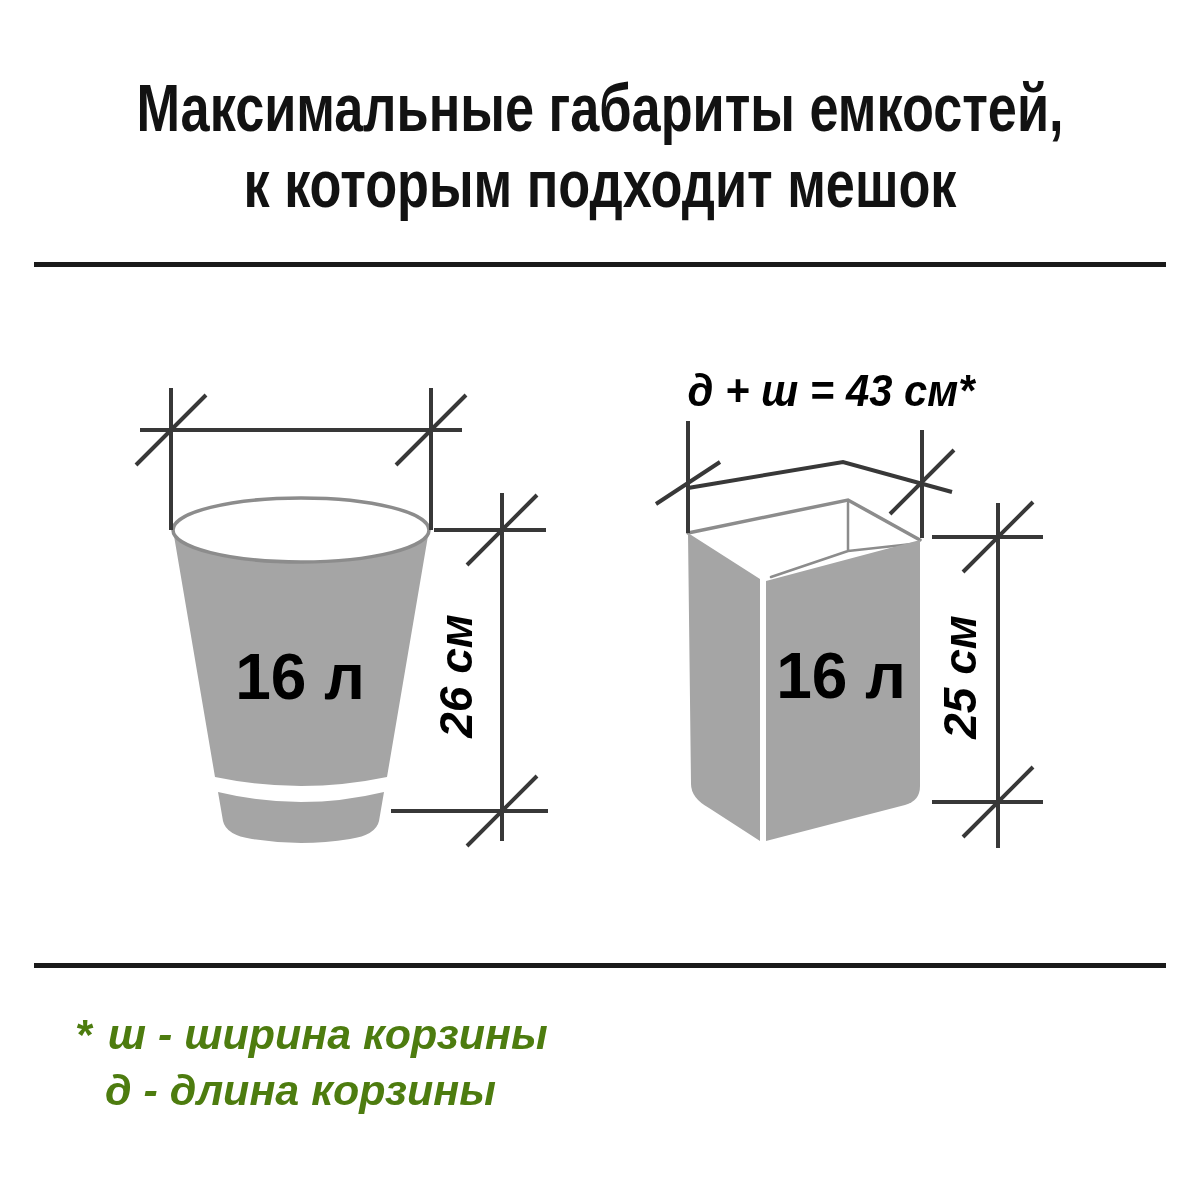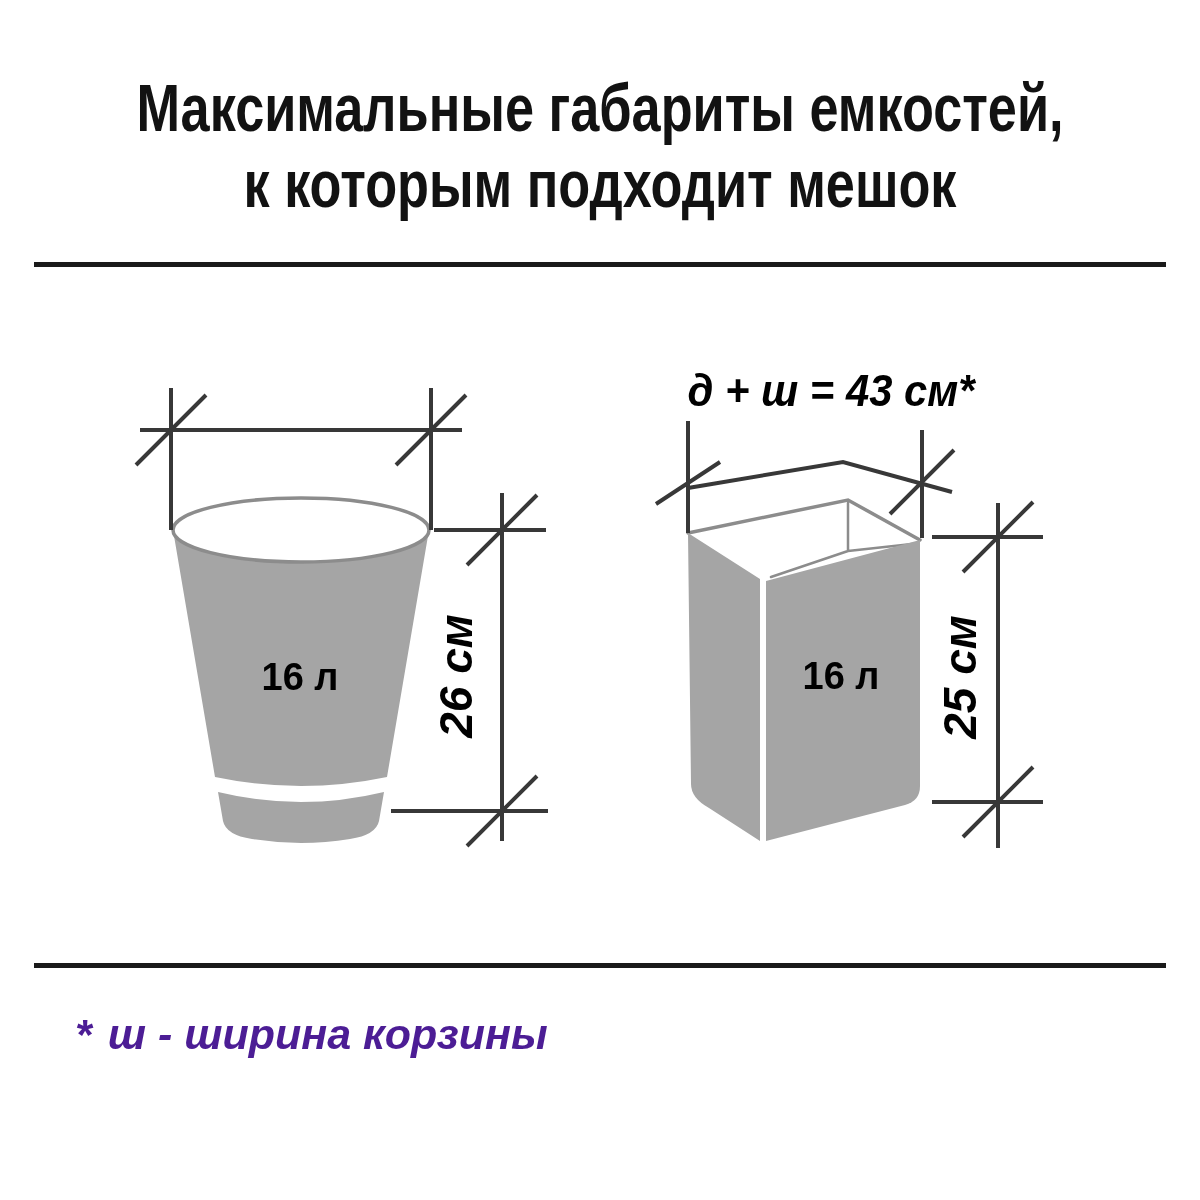--- a/index.html
+++ b/index.html
@@ -19,28 +19,28 @@
     font-weight:bold;font-size:67px;line-height:76px;letter-spacing:0px;
     transform:scaleX(0.78);transform-origin:50% 50%;
     color:var(--text);white-space:nowrap;
   }
   .rule{position:absolute;left:34px;width:1132px;height:5px;background:var(--rule_dark);}
   .rule-top{top:262px;}
   .rule-bottom{top:963px;}
   svg.diagram{position:absolute;left:0;top:0;width:1200px;height:1200px;}
   .lbl{position:absolute;font-weight:bold;color:#000;white-space:nowrap;}
   .dim{font-style:italic;font-size:46px;}
-  .vol{font-size:38px;}
+  .vol{font-size:64px;}
   .center{transform:translate(-50%,-50%);}
   .center-rot{transform:translate(-50%,-50%) rotate(-90deg);}
   .center-cond{transform:translate(-50%,-50%) scaleX(0.93);}
   .formula{font-style:italic;font-size:45px;}
   .footnote{
     position:absolute;left:75px;top:1006px;
-    font-weight:bold;font-style:italic;font-size:43px;line-height:56px;color:#4c1d95;
+    font-weight:bold;font-style:italic;font-size:43px;line-height:56px;color:#4d7c0f;
   }
   .footnote .marker{display:inline-block;margin-right:16px;}
   .footnote .line2{padding-left:30px;}
 </style>
 </head>
 <body>
 
 <div class="stage">
 
   <div class="title">
@@ -74,15 +74,16 @@
 
   <div class="lbl dim center-rot" style="left:456px;top:676px;">26 см</div>
   <div class="lbl vol center" style="left:300px;top:677px;">16 л</div>
 
   <div class="lbl formula center-cond" style="left:831px;top:391px;">д + ш = 43 см*</div>
   <div class="lbl dim center-rot" style="left:960px;top:677px;">25 см</div>
   <div class="lbl vol center" style="left:841px;top:676px;">16 л</div>
 
   <div class="footnote">
     <div><span class="marker">*</span><span>ш - ширина корзины</span></div>
+    <div class="line2">д  - длина корзины</div>
   </div>
 
 </div>
 
 </body></html>

